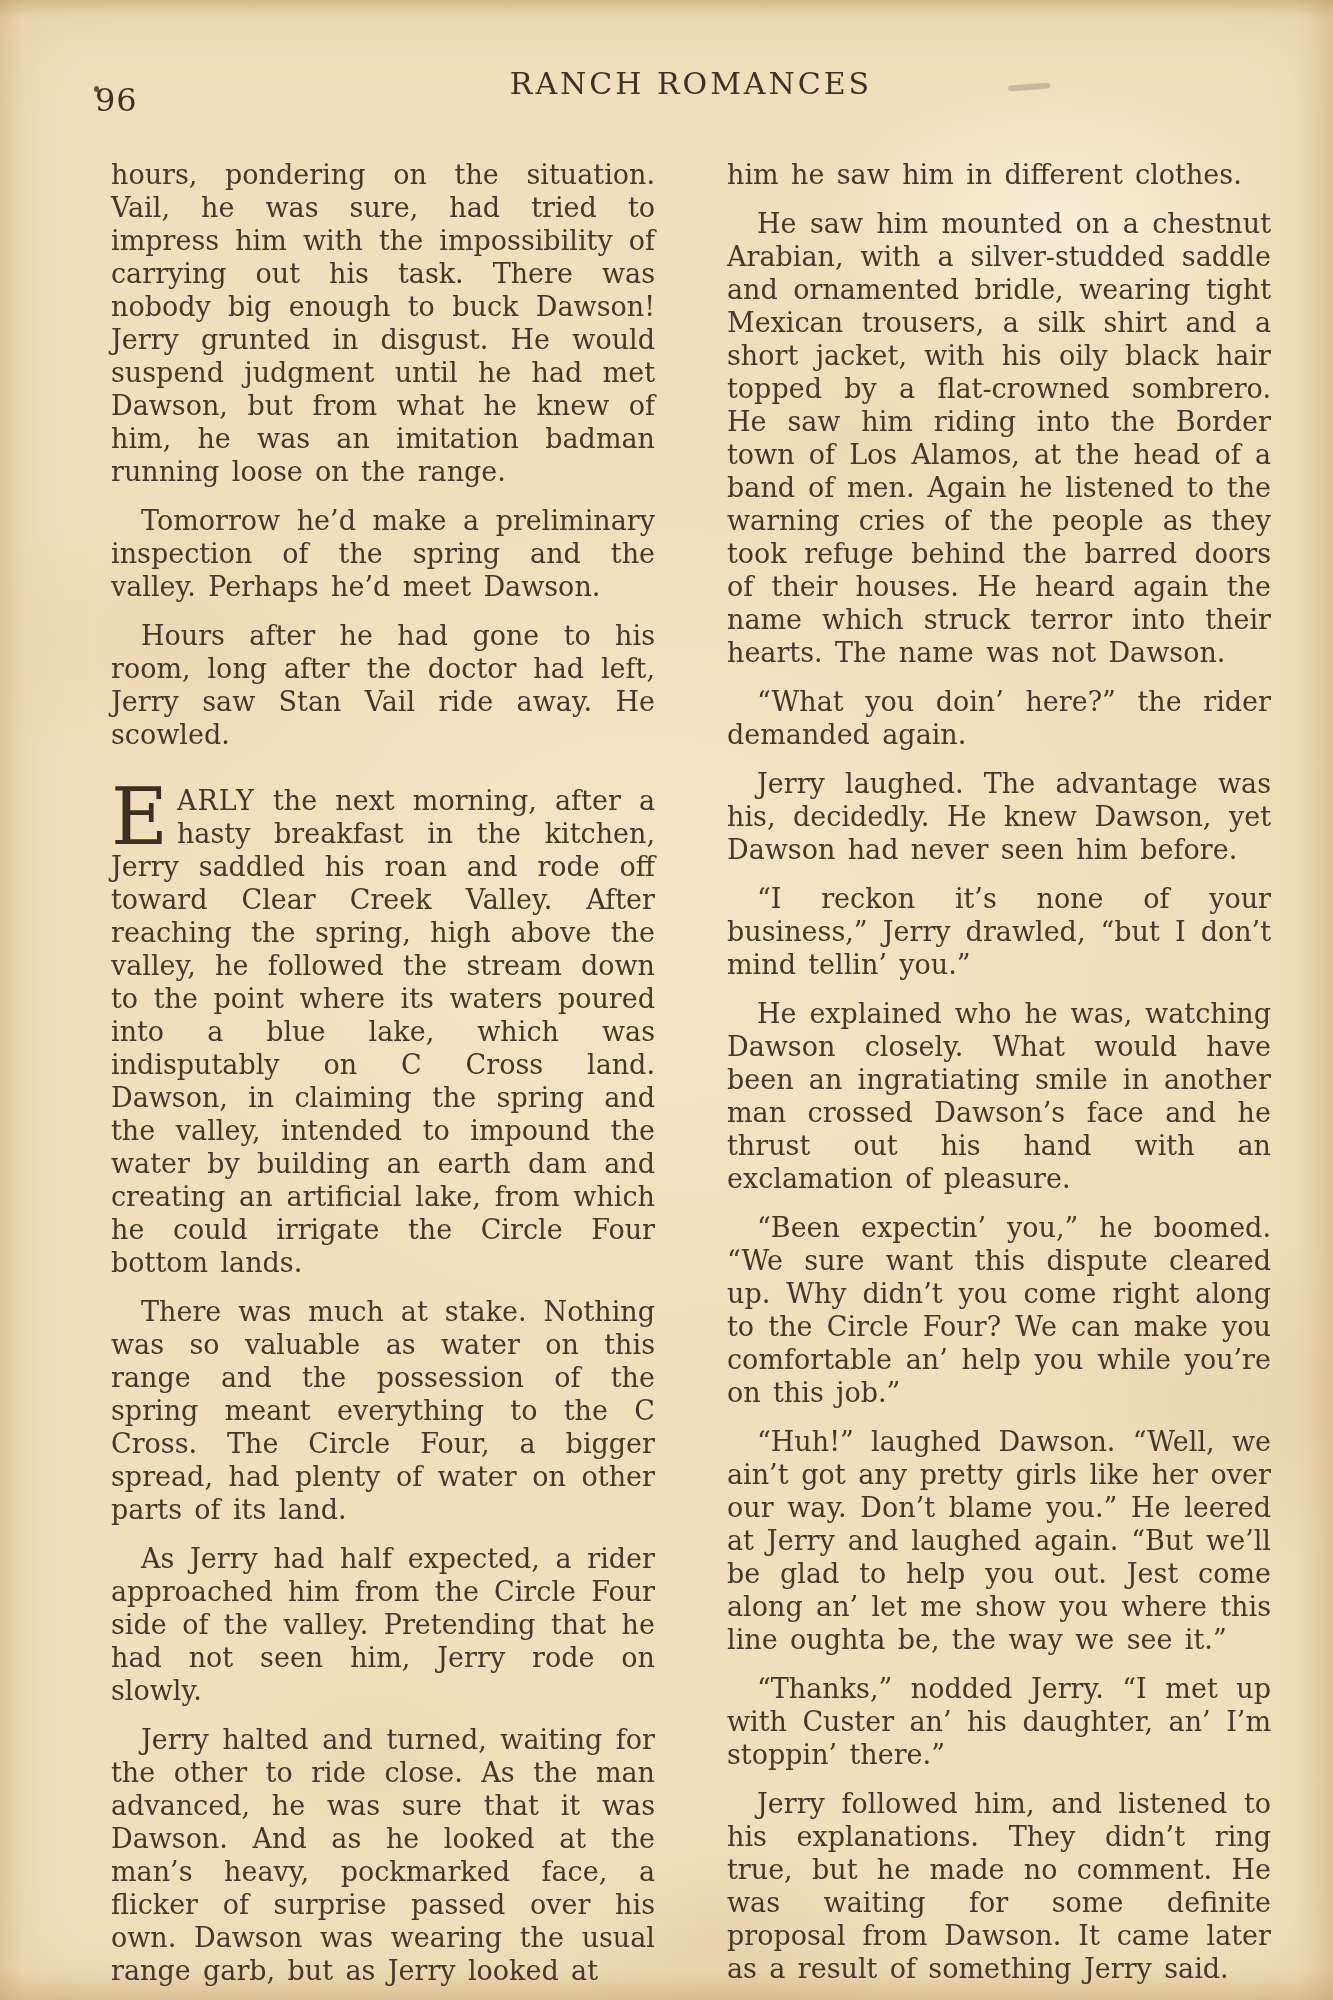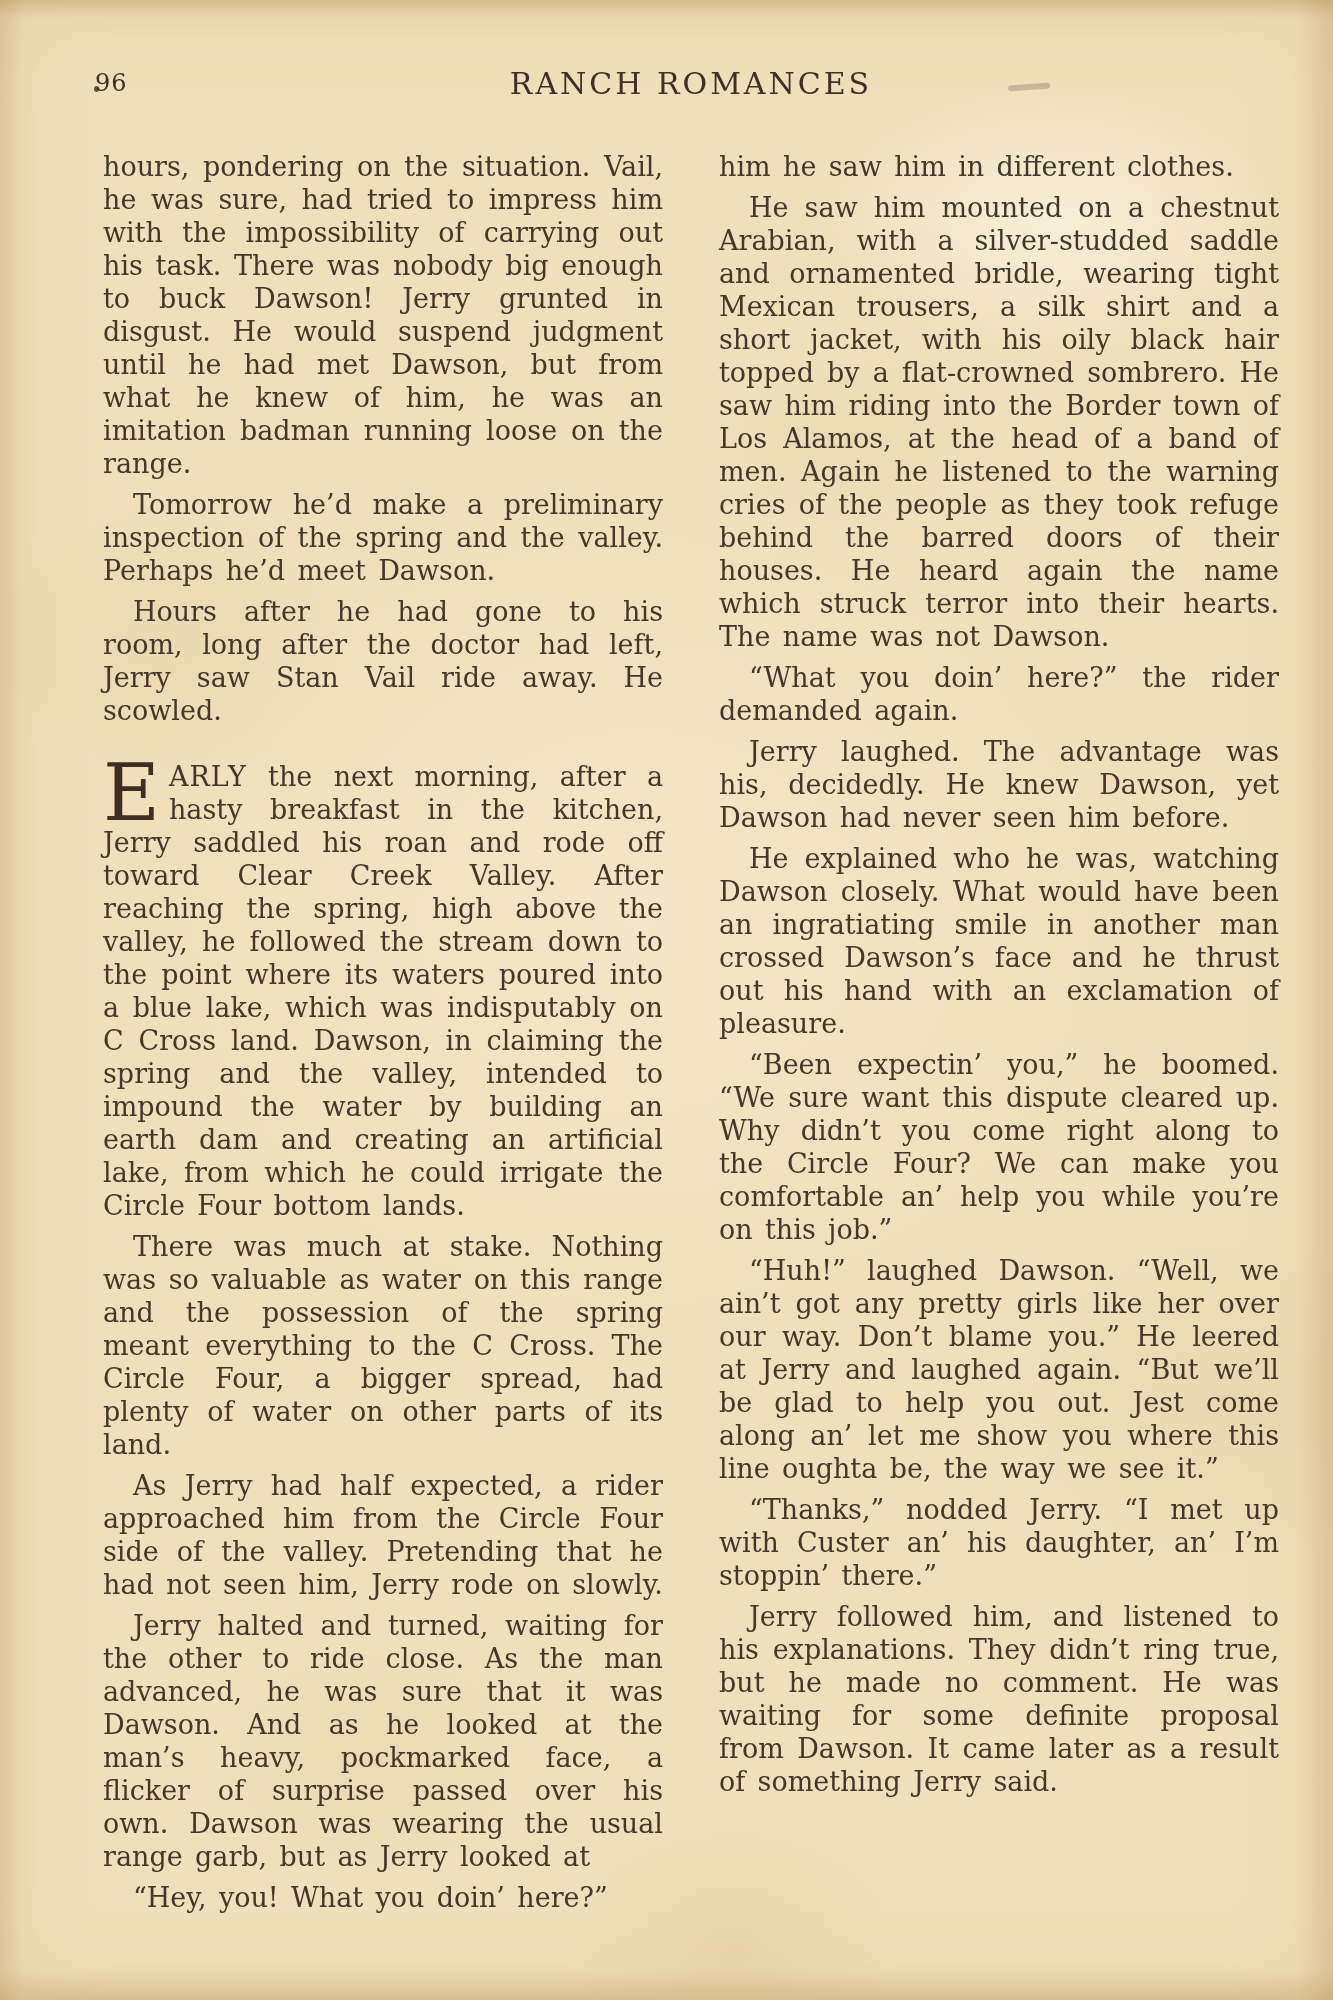--- a/index.html
+++ b/index.html
@@ -42,22 +42,22 @@
   .running-head {
     position: absolute;
     top: 66px;
     left: 95px;
     width: 1192px;
     height: 40px;
   }
   .page-number {
     position: absolute;
     left: 0;
-    top: 3px;
-    font-size: 24px;
+    top: 15px;
+    font-size: 32px;
     letter-spacing: 1px;
     color: #3e3226;
   }
   .head-title {
     display: block;
     text-align: center;
     font-size: 30px;
     font-weight: normal;
     letter-spacing: 3px;
     color: #3e3226;
@@ -74,21 +74,21 @@
   }
   .column {
     width: 576px;
     font-size: 27px;
     line-height: 33px;
     text-align: justify;
     word-spacing: 0.14em;
     hyphens: auto;
     -webkit-hyphens: auto;
   }
-  .para { margin: 8px; }
+  .para { margin: 16px; }
   .para.indent { text-indent: 30px; }
   .para.section-start { margin-top: 33px; }
 
   .dropcap {
     float: left;
     font-size: 78px;
     line-height: 60px;
     padding: 3px 9px 0 0;
     color: #3c2f22;
   }
@@ -140,20 +140,21 @@
       <p class="para indent">As Jerry had half expected, a rider approached him from the Circle Four side of the valley. Pretending that he had not seen him, Jerry rode on slowly.</p>
       <p class="para indent">Jerry halted and turned, waiting for the other to ride close. As the man advanced, he was sure that it was Dawson. And as he looked at the man’s heavy, pockmarked face, a flicker of surprise passed over his own. Dawson was wearing the usual range garb, but as Jerry looked at</p>
       <p class="para indent">“Hey, you! What you doin’ here?”</p>
     </div>
 
     <div class="column">
       <p class="para">him he saw him in different clothes.</p>
       <p class="para indent">He saw him mounted on a chestnut Arabian, with a silver-studded saddle and ornamented bridle, wearing tight Mexican trousers, a silk shirt and a short jacket, with his oily black hair topped by a flat-crowned sombrero. He saw him riding into the Border town of Los Alamos, at the head of a band of men. Again he listened to the warning cries of the people as they took refuge behind the barred doors of their houses. He heard again the name which struck terror into their hearts. The name was not Dawson.</p>
       <p class="para indent">“What you doin’ here?” the rider demanded again.</p>
       <p class="para indent">Jerry laughed. The advantage was his, decidedly. He knew Dawson, yet Dawson had never seen him before.</p>
+      <p class="para indent">“I reckon it’s none of your business,” Jerry drawled, “but I don’t mind tellin’ you.”</p>
       <p class="para indent">He explained who he was, watching Dawson closely. What would have been an ingratiating smile in another man crossed Dawson’s face and he thrust out his hand with an exclamation of pleasure.</p>
       <p class="para indent">“Been expectin’ you,” he boomed. “We sure want this dispute cleared up. Why didn’t you come right along to the Circle Four? We can make you comfortable an’ help you while you’re on this job.”</p>
       <p class="para indent">“Huh!” laughed Dawson. “Well, we ain’t got any pretty girls like her over our way. Don’t blame you.” He leered at Jerry and laughed again. “But we’ll be glad to help you out. Jest come along an’ let me show you where this line oughta be, the way we see it.”</p>
       <p class="para indent">“Thanks,” nodded Jerry. “I met up with Custer an’ his daughter, an’ I’m stoppin’ there.”</p>
       <p class="para indent">Jerry followed him, and listened to his explanations. They didn’t ring true, but he made no comment. He was waiting for some definite proposal from Dawson. It came later as a result of something Jerry said.</p>
     </div>
 
   </div>
 </div>
 

